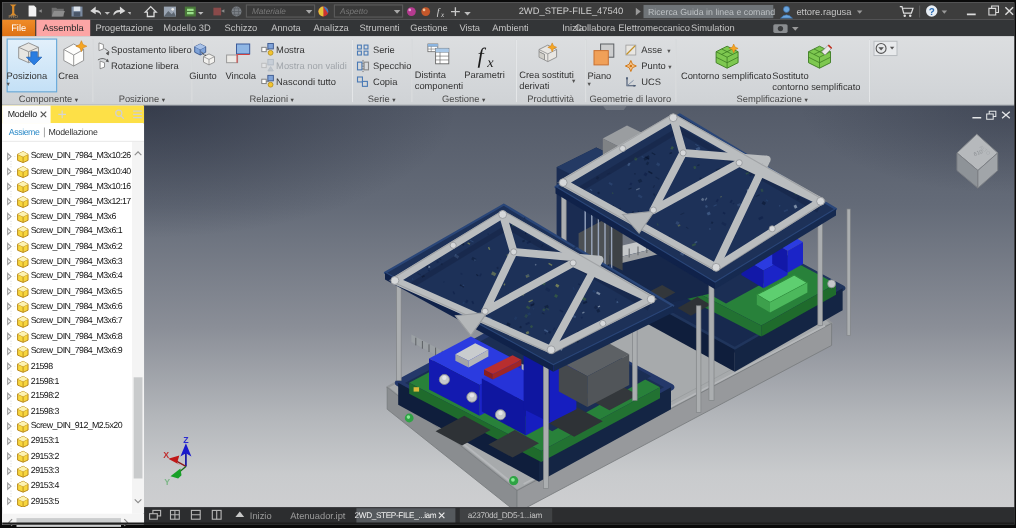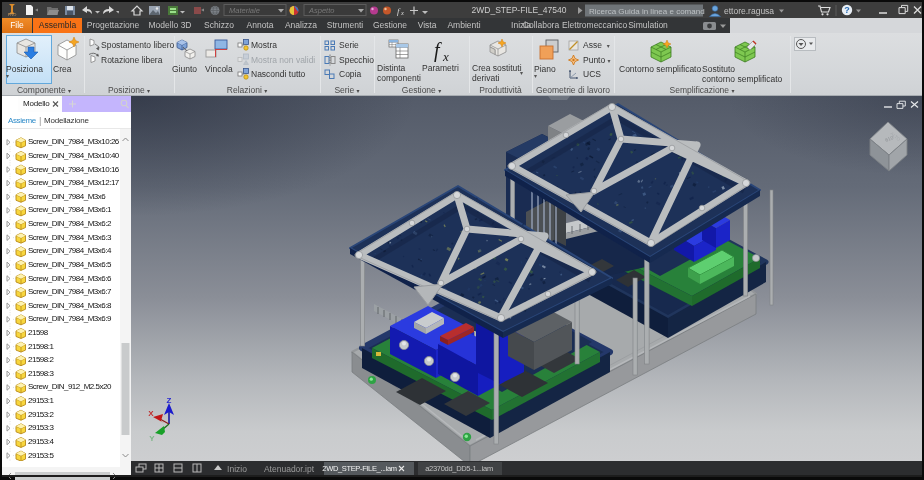--- a/index.html
+++ b/index.html
@@ -1,30 +1,30 @@
 <!DOCTYPE html>
 <html><head><meta charset="utf-8"><style>
 *{margin:0;padding:0;box-sizing:border-box}
 body{font-family:"Liberation Sans",sans-serif;-webkit-font-smoothing:antialiased}
 #root{position:relative;width:924px;height:480px;background:#0a0a0a;overflow:hidden}
 #win{position:absolute;left:2px;top:2px;width:920px;height:475px;background:#d5d7da}
 .abs{position:absolute}
 
 #titlebar{position:absolute;left:0;top:0;width:920px;height:16px;background:#3d3d3d;color:#c9c9c9}
-#tabrow{position:absolute;left:0;top:16px;width:728px;height:15px;background:#333537}
+#tabrow{position:absolute;left:0;top:16px;width:920px;height:15px;background:#333537}
 .rtab{position:absolute;top:0;height:15px;line-height:15px;color:#c4c4c4;font-size:8.5px;text-align:center}
 
 #ribbon{position:absolute;left:0;top:31px;width:920px;height:63px;background:linear-gradient(#dcdee0,#d2d5d8 80%,#cfd2d5);border-bottom:1px solid #a8adb2}
 .gsep{position:absolute;top:3px;height:57px;width:1px;background:#bcbfc2;border-right:1px solid #e4e6e8}
 .glabel{position:absolute;top:52px;height:11px;font-size:8.5px;color:#4a4a4a;text-align:center;white-space:nowrap}
 .btxt{position:absolute;font-size:8.5px;color:#333;text-align:left;white-space:nowrap}
 .srow{position:absolute;font-size:8.5px;color:#333;white-space:nowrap}
 
 #lpanel{position:absolute;left:0;top:94px;width:129px;height:381px;background:#fff;border-right:1px solid #4a4d50}
-#lphead{position:absolute;left:16px;top:0;width:129px;height:16px;background:#c4b5fd}
+#lphead{position:absolute;left:0;top:0;width:129px;height:16px;background:#fde047}
 #lptabs{position:absolute;left:0;top:16px;width:129px;height:17px;background:#fff;border-bottom:1px solid #e8e8e8}
 #tree{position:absolute;left:0;top:33px;width:118px;height:332px;background:#fff;overflow:hidden}
 
 #vp{position:absolute;left:129px;top:94px;width:791px;height:365px;background:radial-gradient(ellipse 60% 55% at 0% 0%, rgba(24,30,46,.50), rgba(24,30,46,0) 60%),radial-gradient(ellipse 45% 40% at 100% 0%, rgba(28,34,50,.32), rgba(28,34,50,0) 55%),linear-gradient(180deg,#545b69 0%,#646b78 25%,#8a8e97 55%,#b4b7bb 78%,#c9cbcd 92%,#cdced0 100%)}
 
 #botbar{position:absolute;left:129px;top:459px;width:791px;height:16px;background:#2c2d2f}
 #botstrip{position:absolute;left:0;top:473px;width:920px;height:2px;background:#1d1d1d}
 .btab{position:absolute;top:1px;height:14px;line-height:14px;font-size:8.5px;color:#9b9b9b;text-align:center;white-space:nowrap;overflow:hidden}
 </style></head>
 <body>
@@ -114,21 +114,21 @@
           <text x="845" y="11.4" font-size="9" font-weight="bold" fill="#2a6db5" text-anchor="middle">?</text>
  <path d="M854 7.5l2.5 3 2.5-3z" fill="#9a9a9a"></path>
 
  <path d="M877 11h8" stroke="#dcdcdc" stroke-width="1.5"></path>
  <path d="M899.5 5.6V3.4h6.2v6h-2.5 M897 5.6h6.2v6H897z" fill="none" stroke="#dcdcdc" stroke-width="1" stroke-linejoin="miter"></path>
  <path d="M912 4.5l7 7M919 4.5l-7 7" stroke="#dcdcdc" stroke-width="1.3"></path>
 </svg>
 </div>
 <div id="tabrow">
 <div class="rtab" style="left:0;width:30px;background:linear-gradient(#f08c28,#dd7114);color:#fff">File</div>
-<div class="rtab" style="left:31px;width:49px;background:#f97316;color:#2a2a2a">Assembla</div>
+<div class="rtab" style="left:31px;width:49px;background:#fca5a5;color:#2a2a2a">Assembla</div>
 <div class="rtab" style="left:83px;width:56px">Progettazione</div>
 <div class="rtab" style="left:143px;width:50px">Modello 3D</div>
 <div class="rtab" style="left:197px;width:40px">Schizzo</div>
 <div class="rtab" style="left:240px;width:36px">Annota</div>
 <div class="rtab" style="left:279px;width:40px">Analizza</div>
 <div class="rtab" style="left:322px;width:42px">Strumenti</div>
 <div class="rtab" style="left:367px;width:42px">Gestione</div>
 <div class="rtab" style="left:410px;width:30px">Vista</div>
 <div class="rtab" style="left:441px;width:42px">Ambienti</div>
 <div class="rtab" style="left:503px;width:32px">Inizia</div>

